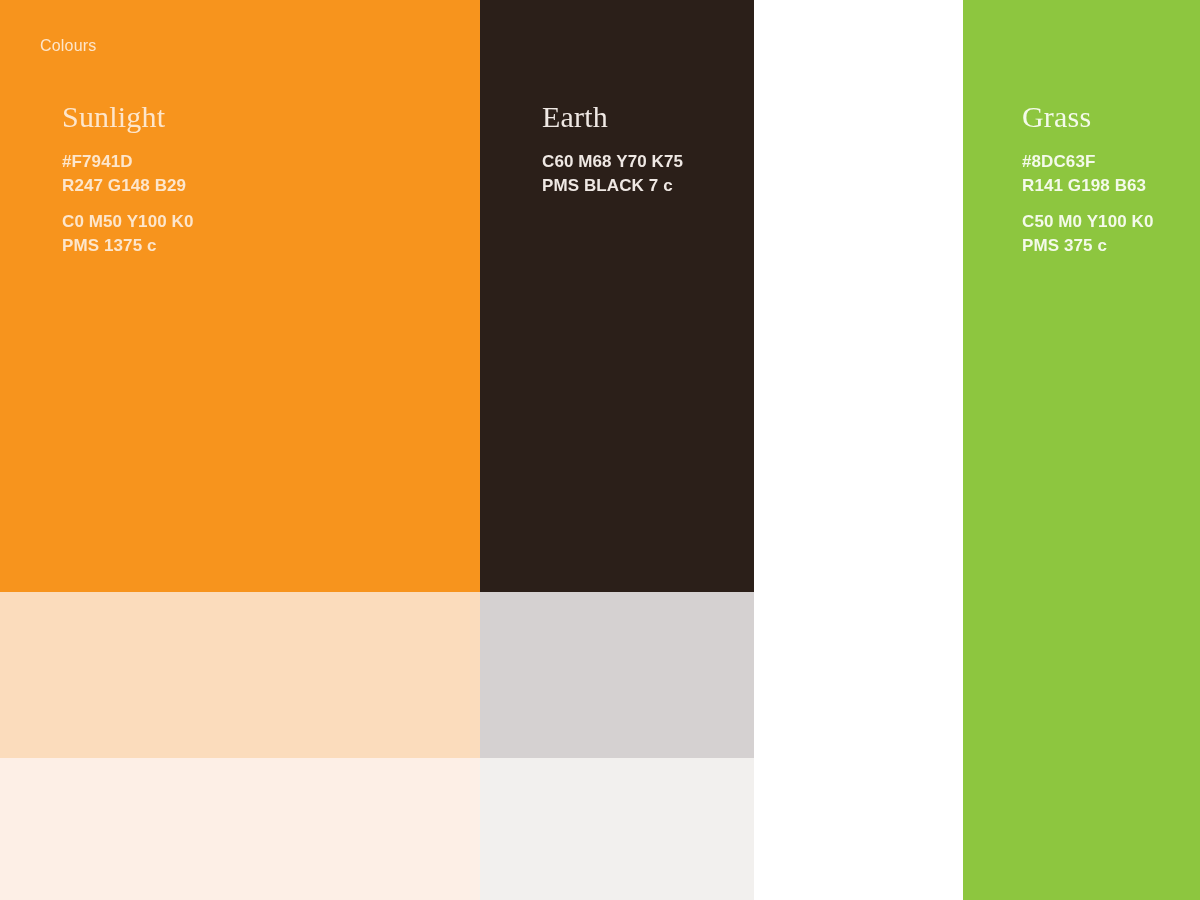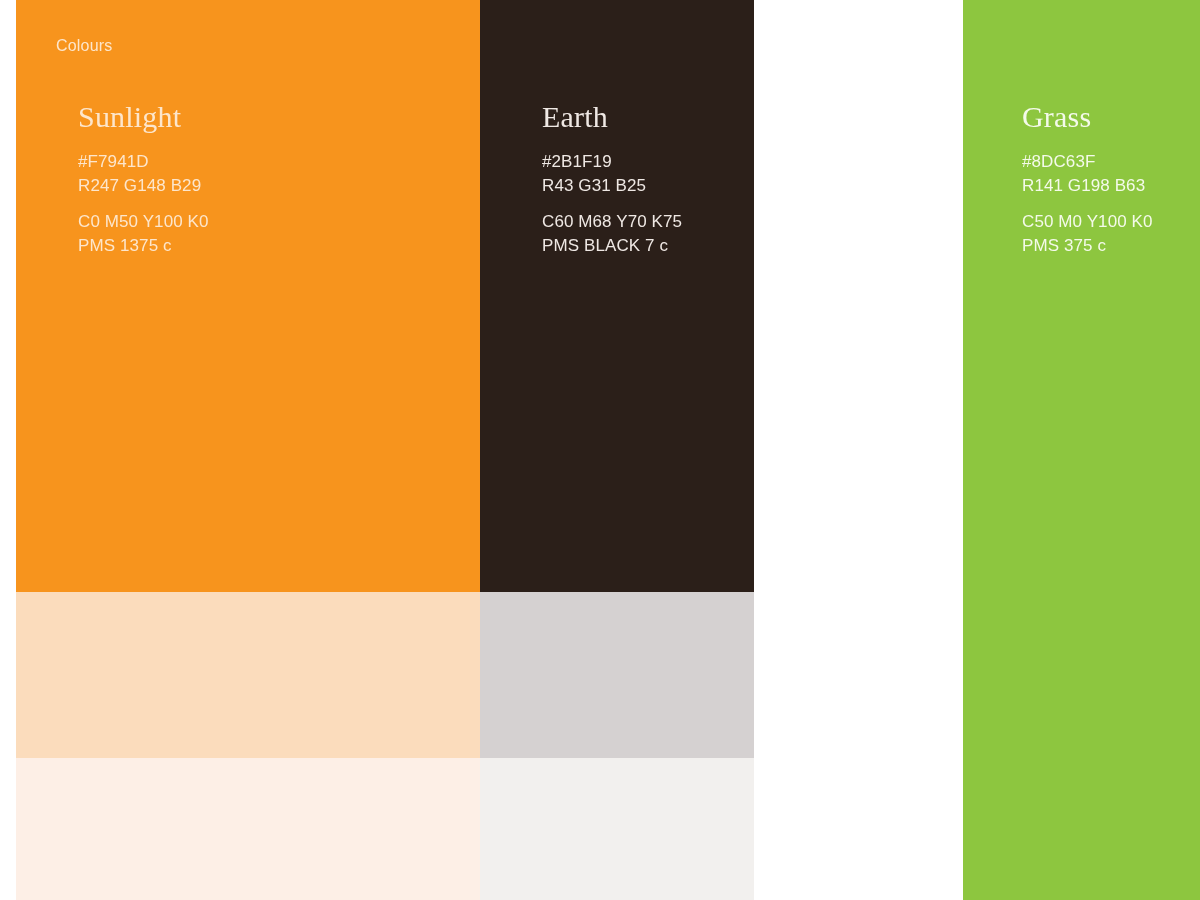--- a/index.html
+++ b/index.html
@@ -37,21 +37,21 @@
     top: 0;
   }
 
   .tint-band {
     position: absolute;
     left: 0;
     right: 0;
   }
 
   
-  #col-sunlight { left: 16px;    width: 480px; }
+  #col-sunlight { left: 0px;    width: 480px; }
   #col-earth    { left: 480px;  width: 274px; }
   #col-gum      { left: 720px;  width: 243px; }
   #col-grass    { left: 963px;  width: 282px; }
 
   
   .board-label {
     position: absolute;
     left: 40px;
     top: 36px;
     font-size: 16px;
@@ -82,20 +82,21 @@
     font-size: 17px;
     line-height: 24px;
     letter-spacing: 0.1px;
   }
   .spec-group + .spec-group {
     margin-top: 12px;
   }
   .spec-line {
     display: block;
     white-space: nowrap;
+    font-weight: bold;
   }
 </style>
 </head>
 <body>
 
 <div id="palette-board" style="background: rgb(255, 255, 255);">
 
   <div class="swatch-column" id="col-sunlight" style="color: rgb(253, 230, 204);">
     <div class="swatch-main" style="background: rgb(247, 148, 29); height: 592px;"></div>
     <div class="tint-band" style="background: rgb(251, 220, 188); top: 592px; height: 166px;"></div>
@@ -117,24 +118,20 @@
   </div>
 
   <div class="swatch-column" id="col-earth" style="color: rgb(239, 232, 228);">
     <div class="swatch-main" style="background: rgb(43, 31, 25); height: 592px;"></div>
     <div class="tint-band" style="background: rgb(213, 209, 209); top: 592px; height: 166px;"></div>
     <div class="tint-band" style="background: rgb(242, 240, 238); top: 758px; height: 142px;"></div>
 
     <div class="swatch-text">
       <div class="swatch-name">Earth</div>
       <div class="spec-group">
-        <span class="spec-line">#2B1F19</span>
-        <span class="spec-line">R43 G31 B25</span>
-      </div>
-      <div class="spec-group">
         <span class="spec-line">C60 M68 Y70 K75</span>
         <span class="spec-line">PMS BLACK 7 c</span>
       </div>
     </div>
   </div>
 
 
   <div class="swatch-column" id="col-grass" style="color: rgb(244, 250, 234);">
     <div class="swatch-main" style="background: rgb(141, 198, 63); height: 900px;"></div>
 

